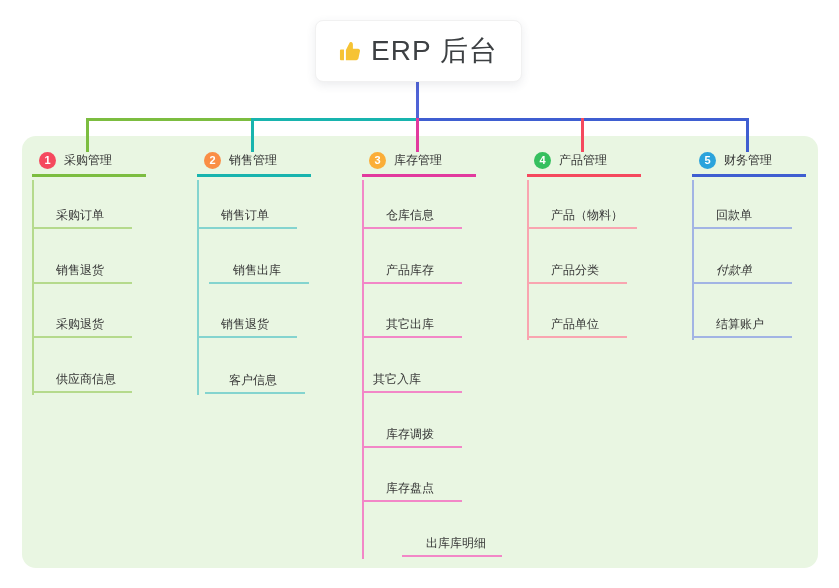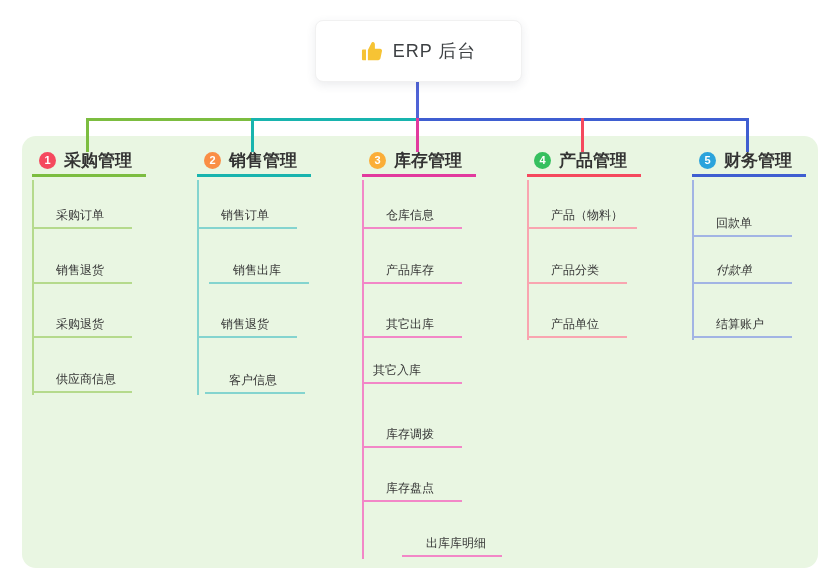--- a/index.html
+++ b/index.html
@@ -18,41 +18,41 @@
 
   
   .root-node {
     position: absolute; left: 315px; top: 20px; width: 207px; height: 62px;
     background: #ffffff; border-radius: 8px;
     border: 1px solid #f1f1f1;
     box-shadow: 0 3px 10px rgba(60,70,90,0.10);
     display: flex; align-items: center; justify-content: center; gap: 9px;
     cursor: pointer; z-index: 5;
   }
-  .root-label { font-size: 18px; font-weight: 500; color: #3d4043; letter-spacing: 1px; }
+  .root-label { font-size: 28px; font-weight: 500; color: #3d4043; letter-spacing: 1px; }
   .thumb-icon { width: 23px; height: 23px; display: inline-block; }
 
   
   .hline { position: absolute; height: 3px; top: 118px; }
   .vdrop { position: absolute; width: 3px; top: 118px; height: 34px; }
   .root-drop { position: absolute; width: 3px; left: 416px; top: 82px; height: 36px; }
 
   
   .branch-header {
     position: absolute; top: 146px; height: 31px; width: 114px;
     display: flex; align-items: center; gap: 8px;
     border-bottom: 3px solid var(--line); padding-left: 7px;
     cursor: pointer; white-space: nowrap; z-index: 3;
   }
   .badge {
     width: 17px; height: 17px; border-radius: 50%; flex: 0 0 17px;
     background: var(--badge); color: #ffffff; font-size: 11px; font-weight: bold;
     display: flex; align-items: center; justify-content: center; line-height: 1;
   }
-  .branch-label { font-size: 17px; font-weight: 700; color: #333333; }
+  .branch-label { font-size: 12px; font-weight: 400; color: #333333; }
 
   
   .spine { position: absolute; width: 2px; background: var(--light); z-index: 1; }
 
   
   .child-node {
     position: absolute; height: 28px; min-width: 100px; width: max-content;
     padding: 0 14px 0 24px;
     border-bottom: 2px solid var(--light);
     display: flex; align-items: flex-end;
@@ -134,21 +134,21 @@
         <div class="spine" style="left: 362px; top: 180px; height: 379px;"></div>
         <div class="child-node" style="left: 362px; top: 201px;">
           <span class="child-label">仓库信息</span>
         </div>
         <div class="child-node" style="left: 362px; top: 256px;">
           <span class="child-label">产品库存</span>
         </div>
         <div class="child-node" style="left: 362px; top: 310px;">
           <span class="child-label">其它出库</span>
         </div>
-        <div class="child-node" style="left: 362px; top: 356px; padding-left: 11px;">
+        <div class="child-node" style="left: 362px; top: 365px; padding-left: 11px;">
           <span class="child-label">其它入库</span>
         </div>
         <div class="child-node" style="left: 362px; top: 420px;">
           <span class="child-label">库存调拨</span>
         </div>
         <div class="child-node" style="left: 362px; top: 474px;">
           <span class="child-label">库存盘点</span>
         </div>
         <div class="child-node" style="left: 362px; top: 529px; margin-left: 40px;">
           <span class="child-label">出库库明细</span>
@@ -169,21 +169,21 @@
         <div class="child-node" style="left: 527px; top: 310px;">
           <span class="child-label">产品单位</span>
         </div>
       </div>
       <div style="--line: #3f5ed1; --light: #a2b4e4; --badge: #2ba3dc;">
         <div class="branch-header" style="left: 692px;">
           <span class="badge">5</span>
           <span class="branch-label">财务管理</span>
         </div>
         <div class="spine" style="left: 692px; top: 180px; height: 160px;"></div>
-        <div class="child-node" style="left: 692px; top: 201px; margin-top: 8px;">
+        <div class="child-node" style="left: 692px; top: 201px;">
           <span class="child-label">回款单</span>
         </div>
         <div class="child-node" style="left: 692px; top: 256px; font-style: italic;">
           <span class="child-label">付款单</span>
         </div>
         <div class="child-node" style="left: 692px; top: 310px;">
           <span class="child-label">结算账户</span>
         </div>
       </div>
     </div>

